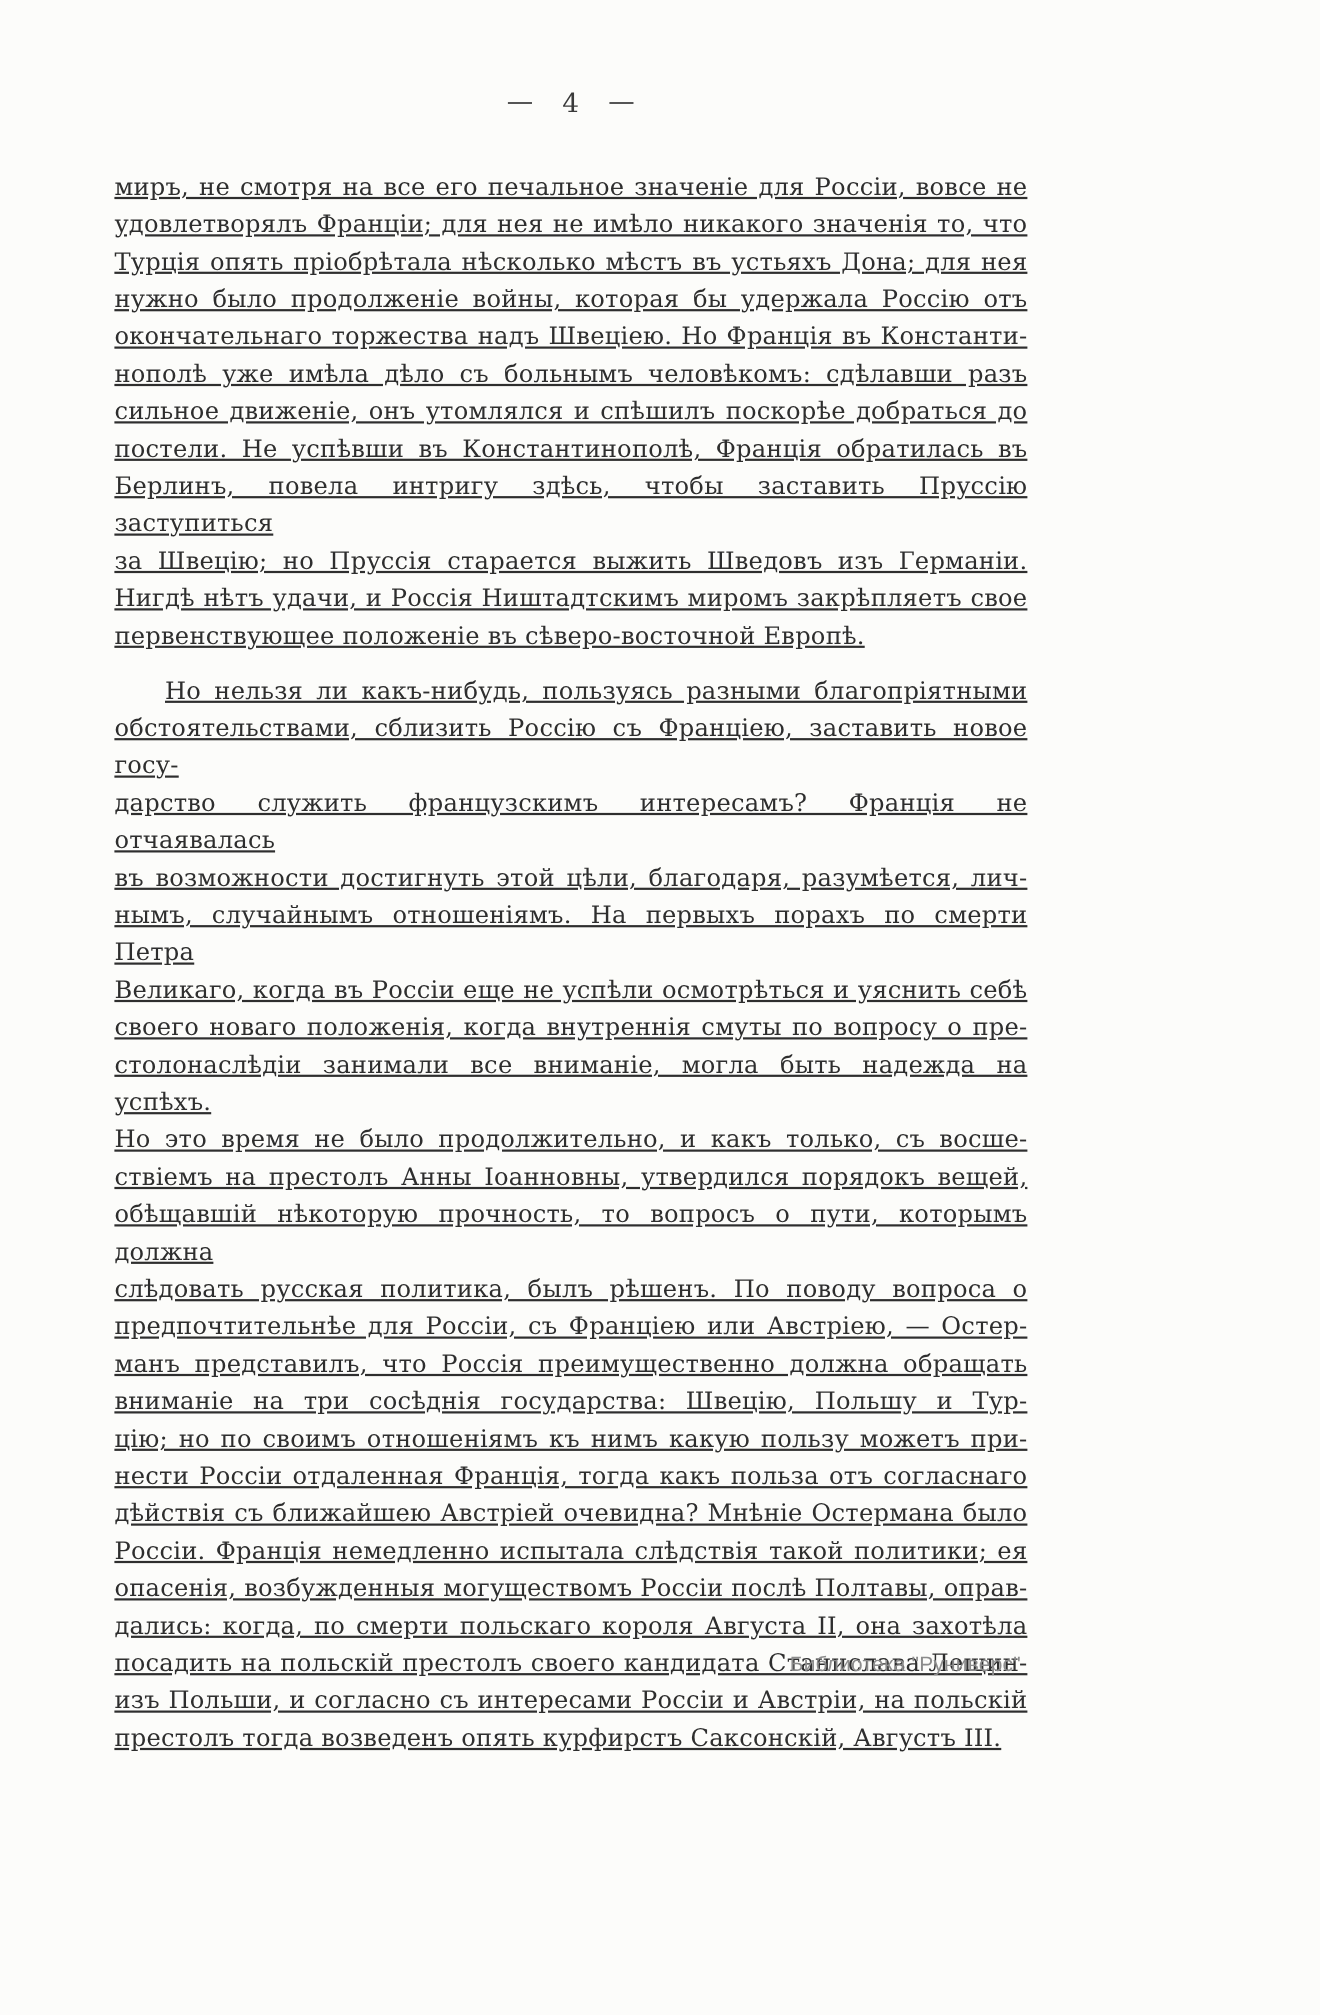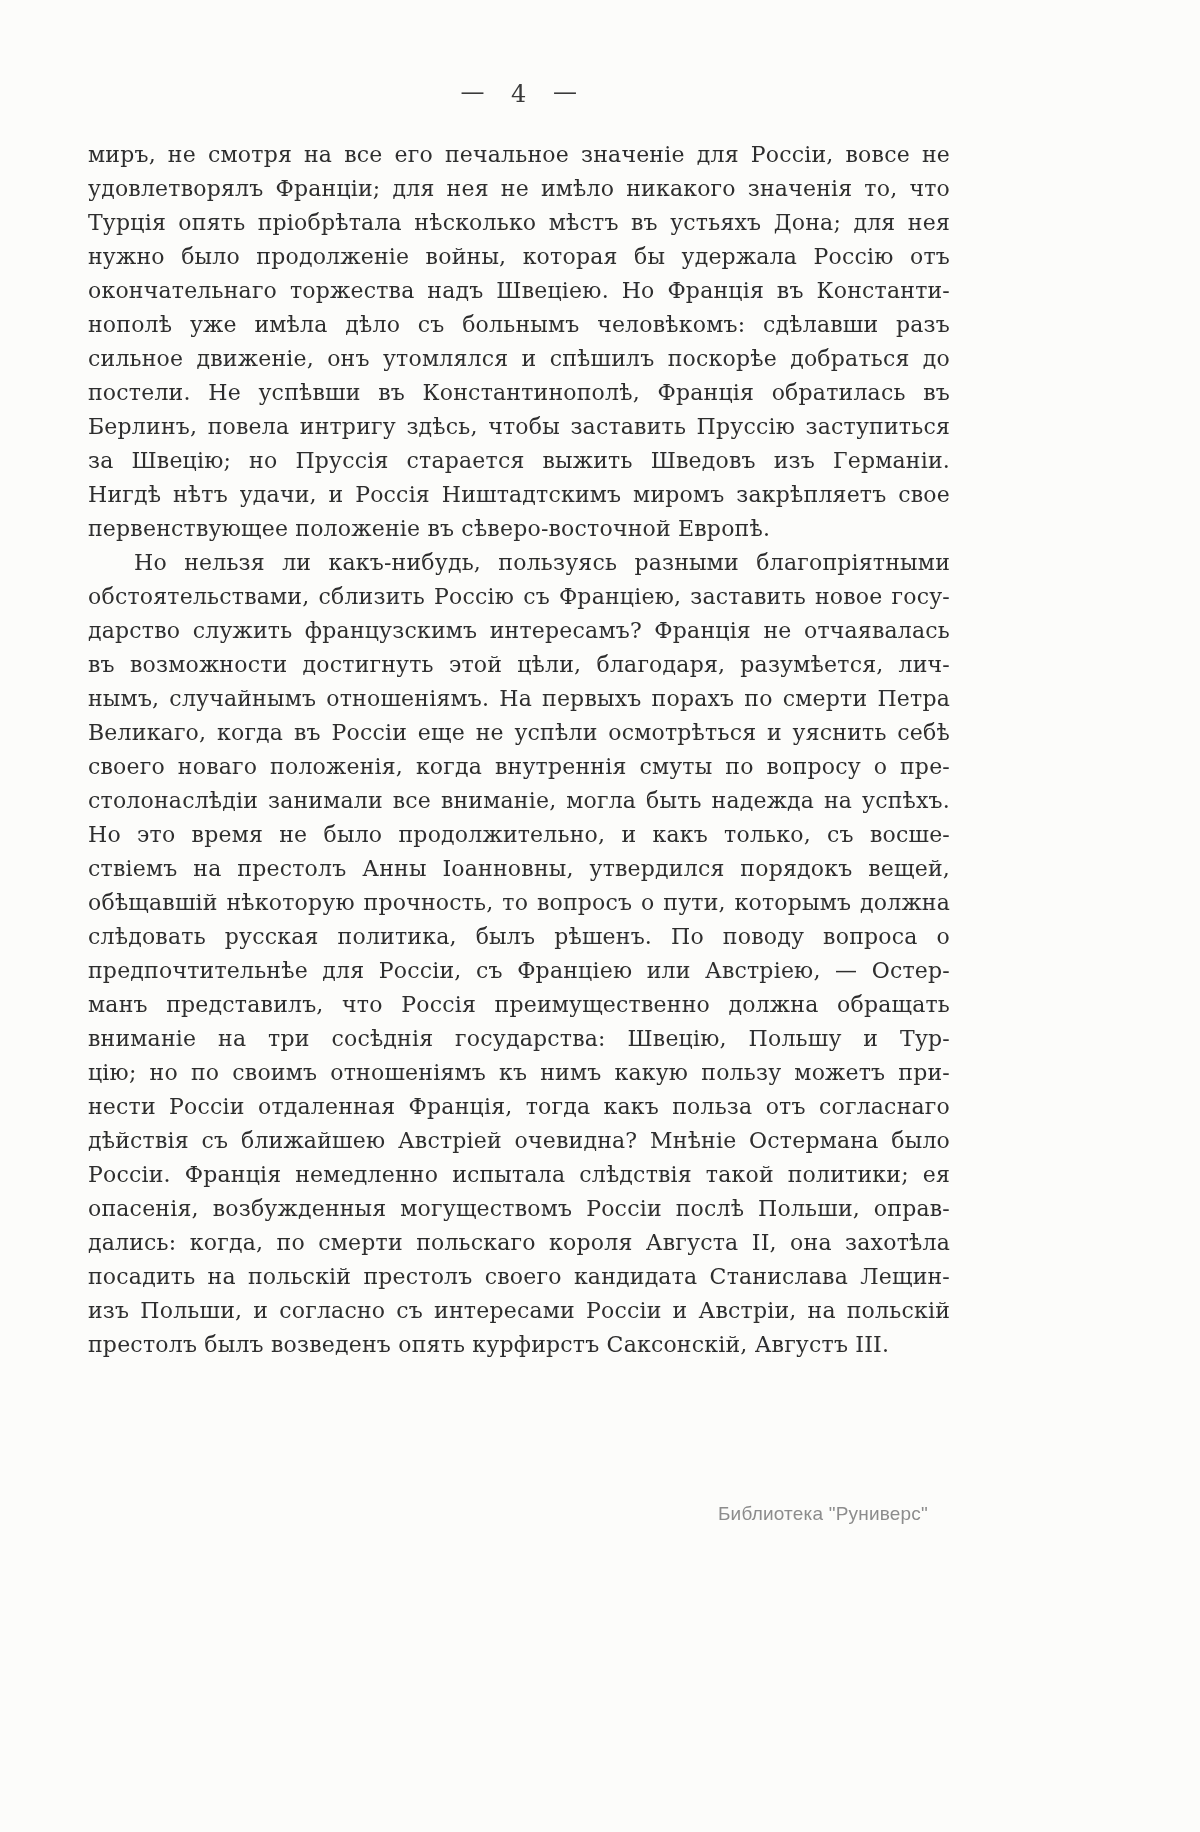--- a/index.html
+++ b/index.html
@@ -35,21 +35,22 @@
   .text-block {
     position: absolute;
     top: 138px;
     left: 88px;
     width: 862px;
     font-size: 22px;
     line-height: 34px;
     letter-spacing: 0.2px;
   }
   .paragraph {
-    margin: 0;
+    margin: 16px;
+    text-decoration: underline;
   }
   .line {
     text-align: justify;
     text-align-last: justify;
   }
   .line.last {
     text-align-last: left;
   }
   .line.first-indent {
     text-indent: 46px;
@@ -103,23 +104,23 @@
         <div class="line">ствіемъ на престолъ Анны Іоанновны, утвердился порядокъ вещей,</div>
         <div class="line">обѣщавшій нѣкоторую прочность, то вопросъ о пути, которымъ должна</div>
         <div class="line">слѣдовать русская политика, былъ рѣшенъ. По поводу вопроса о</div>
         <div class="line">предпочтительнѣе для Россіи, съ Франціею или Австріею, — Остер-</div>
         <div class="line">манъ представилъ, что Россія преимущественно должна обращать</div>
         <div class="line">вниманіе на три сосѣднія государства: Швецію, Польшу и Тур-</div>
         <div class="line">цію; но по своимъ отношеніямъ къ нимъ какую пользу можетъ при-</div>
         <div class="line">нести Россіи отдаленная Франція, тогда какъ польза отъ согласнаго</div>
         <div class="line">дѣйствія съ ближайшею Австріей очевидна? Мнѣніе Остермана было</div>
         <div class="line">Россіи. Франція немедленно испытала слѣдствія такой политики; ея</div>
-        <div class="line">опасенія, возбужденныя могуществомъ Россіи послѣ Польши, оправ-</div>
+        <div class="line">опасенія, возбужденныя могуществомъ Россіи послѣ Полтавы, оправ-</div>
         <div class="line">дались: когда, по смерти польскаго короля Августа II, она захотѣла</div>
         <div class="line">посадить на польскій престолъ своего кандидата Станислава Лещин-</div>
         <div class="line">изъ Польши, и согласно съ интересами Россіи и Австріи, на польскій</div>
-        <div class="line last">престолъ былъ возведенъ опять курфирстъ Саксонскій, Августъ III.</div>
+        <div class="line last">престолъ тогда возведенъ опять курфирстъ Саксонскій, Августъ III.</div>
       </div>
     </div>
 
   <div class="watermark">Библиотека "Руниверс"</div>
 
 </div>
 
 </body></html>

